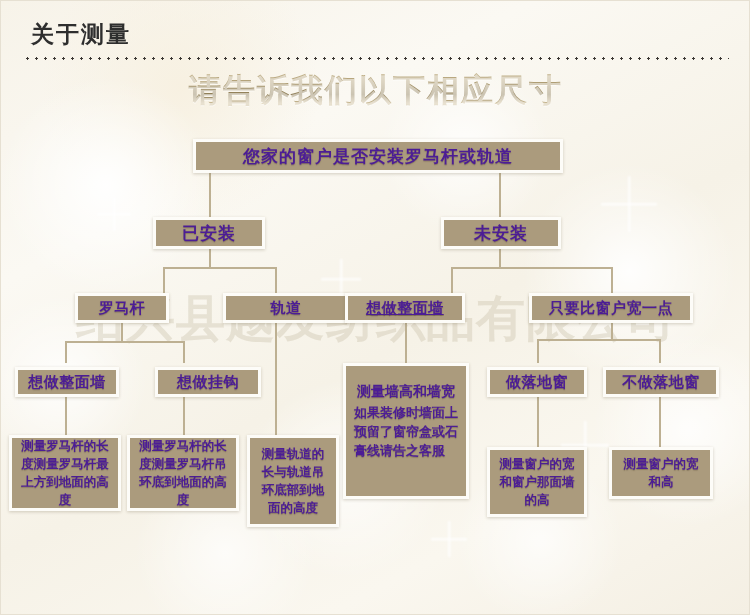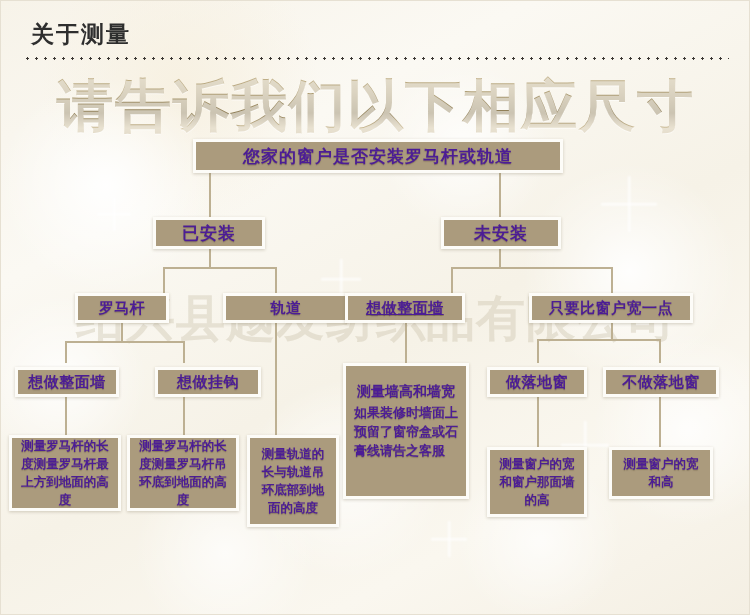--- a/index.html
+++ b/index.html
@@ -47,21 +47,21 @@
   #header-dots {
     position: absolute; left: 22px; top: 56px; width: 706px; height: 3px;
     background-image: radial-gradient(circle, #3a3632 1.1px, rgba(0,0,0,0) 1.3px);
     background-size: 9px 3px; background-repeat: repeat-x;
   }
 
   
   #main-title {
     position: absolute; left: 0; top: 68px; width: 750px;
     text-align: center;
-    font-size: 56px; font-weight: bold;
+    font-size: 32px; font-weight: bold;
     letter-spacing: 2px;
     background: linear-gradient(180deg,#cbbb95 0%, #b09f76 30%, #8d7c55 58%, #cdbd98 78%, #b4a37c 100%);
     -webkit-background-clip: text; background-clip: text;
     -webkit-text-fill-color: transparent; color: transparent;
     text-shadow: 0 1px 0 rgba(255,255,255,0.55);
   }
 
   
   #watermark {
     position: absolute; left: 0; top: 285px; width: 750px;

